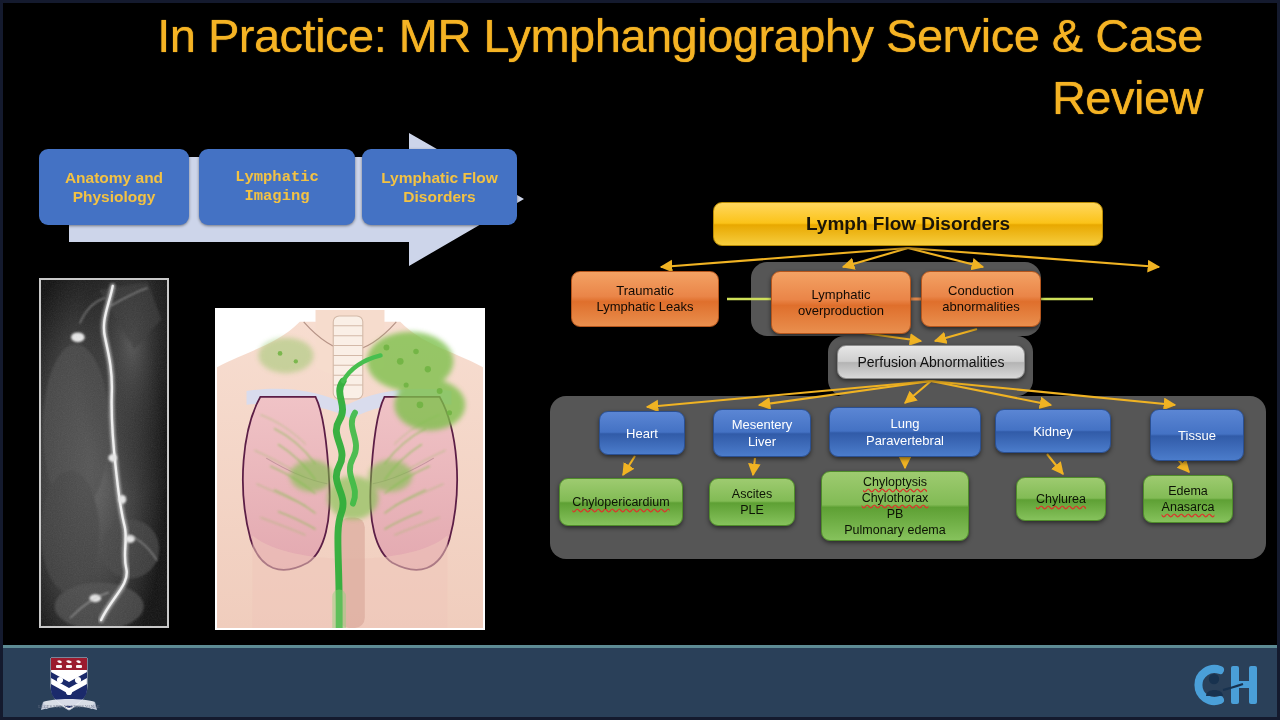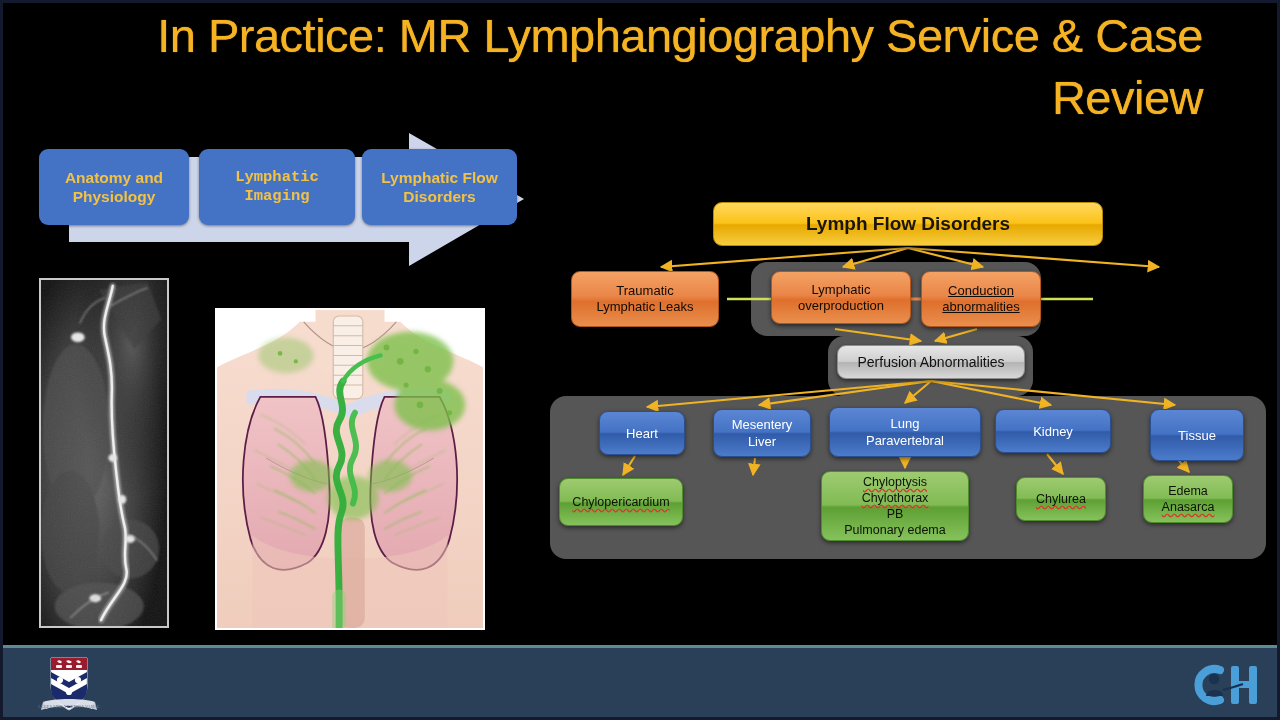--- a/index.html
+++ b/index.html
@@ -138,22 +138,22 @@
     background: linear-gradient(180deg, #9ecb70 0%, #82bb55 48%, #5ea034 52%, #86c25c 100%);
     border: 1px solid #4f8c2a;
     color: #0d1405;
     font-size: 12.5px; line-height: 16px;
     box-shadow: 0 2px 4px rgba(0,0,0,.5);
   }
   .sp { text-decoration: underline wavy #d8392b; text-underline-offset: 2px; }
 
   
   #n-trauma  { left: 28px;  top: 73px;  width: 148px; height: 56px; }
-  #n-overpro { left: 228px; top: 73px;  width: 140px; height: 53px; }
-  #n-conduct { left: 378px; top: 73px;  width: 120px; height: 56px; text-decoration: underline; }
+  #n-overpro { left: 228px; top: 73px;  width: 140px; height: 63px; }
+  #n-conduct { left: 378px; top: 73px;  width: 120px; height: 56px; }
   #n-lymphed { left: 550px; top: 73px;  width: 128px; height: 56px; }
   #n-perf    { left: 294px; top: 147px; width: 188px; height: 34px; }
 
   #n-heart   { left: 56px;  top: 213px; width: 86px;  height: 44px; }
   #n-mesent  { left: 170px; top: 211px; width: 98px;  height: 48px; }
   #n-lung    { left: 286px; top: 209px; width: 152px; height: 50px; }
   #n-kidney  { left: 452px; top: 211px; width: 116px; height: 44px; }
   #n-tissue  { left: 591px; top: 211px; width: 94px;  height: 52px; margin-left: 16px; }
 
   #g-chylop  { left: 16px;  top: 280px; width: 124px; height: 48px; }
@@ -432,20 +432,26 @@
     <div class="node node-blue" id="n-kidney">
       <span>Kidney</span>
     </div>
     <div class="node node-blue" id="n-tissue">
       <span>Tissue</span>
     </div>
 
     <div class="node node-green" id="g-chylop">
       <span class="sp">Chylopericardium</span>
     </div>
+    <div class="node node-green" id="g-ascites">
+      <div>
+        <div>Ascites</div>
+        <div>PLE</div>
+      </div>
+    </div>
     <div class="node node-green" id="g-chylot">
       <div>
         <div class="sp">Chyloptysis</div>
         <div class="sp">Chylothorax</div>
         <div>PB</div>
         <div>Pulmonary edema</div>
       </div>
     </div>
     <div class="node node-green" id="g-chylur">
       <span class="sp">Chylurea</span>

